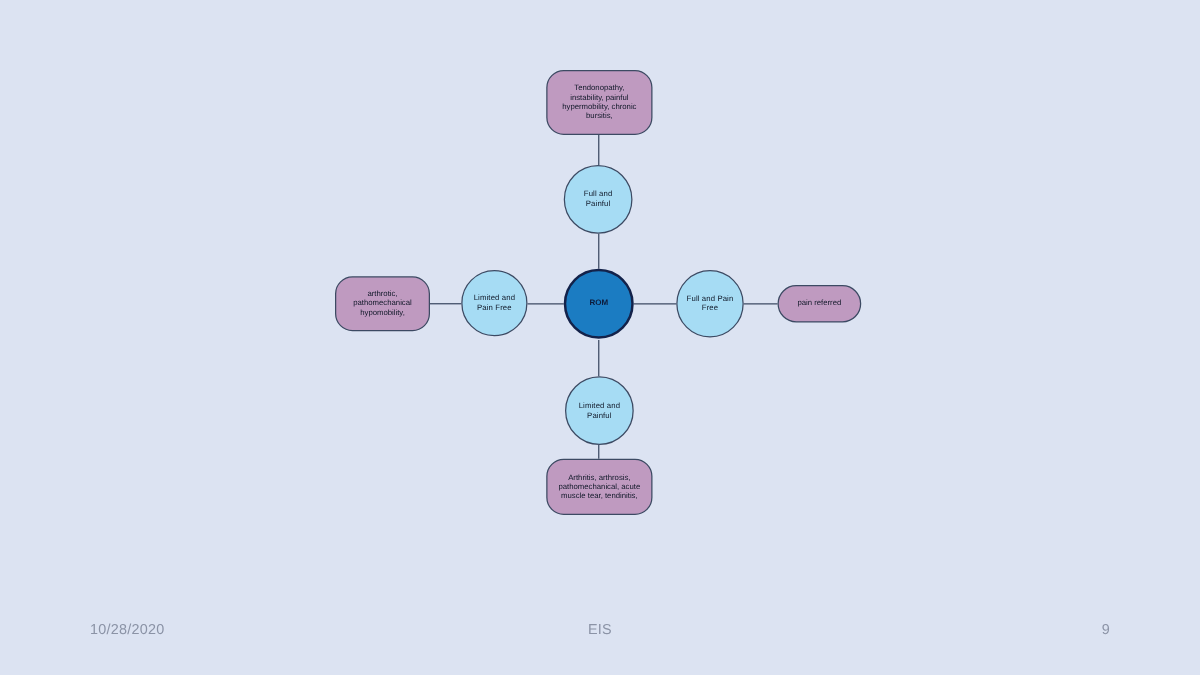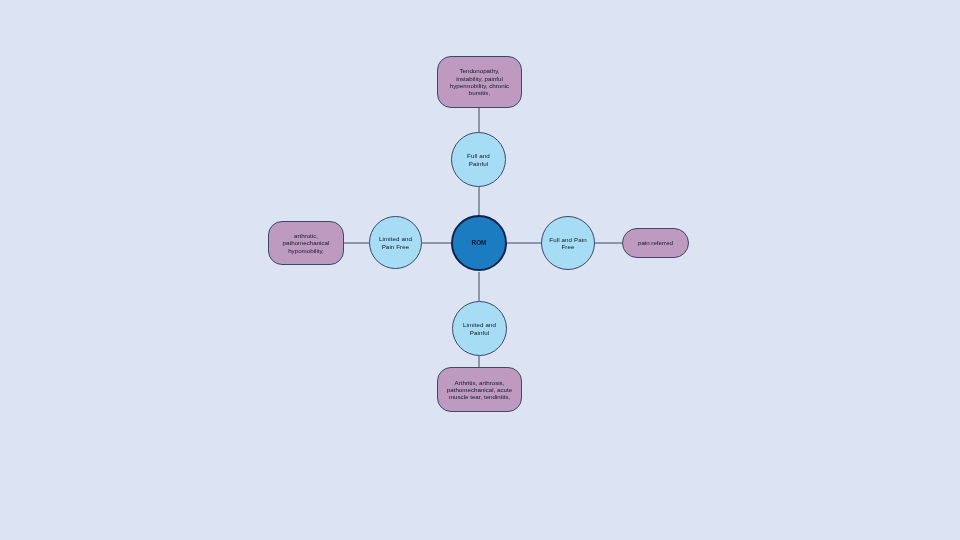--- a/index.html
+++ b/index.html
@@ -172,14 +172,19 @@
     </div>
 
     <div class="node rrect" style="left:437px; top:367px; width:85px; height:45px;">
       <span class="node-label">Arthritis, arthrosis,
 pathomechanical, acute
 muscle tear, tendinitis,</span>
     </div>
 
   </div>
 
+  <div id="footer">
+    <div class="footer-item" id="footer-date">10/28/2020</div>
+    <div class="footer-item" id="footer-title">EIS</div>
+    <div class="footer-item" id="footer-page">9</div>
+  </div>
 
 </div>
 
 </body></html>

